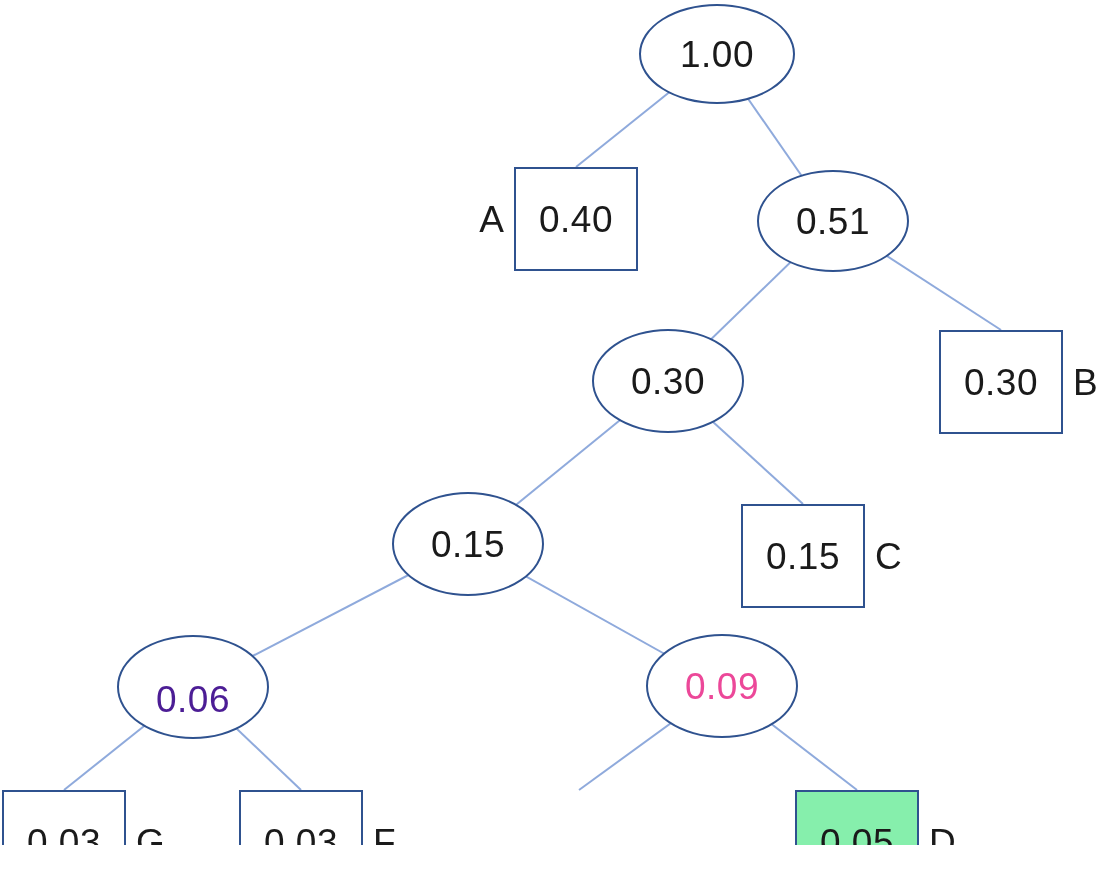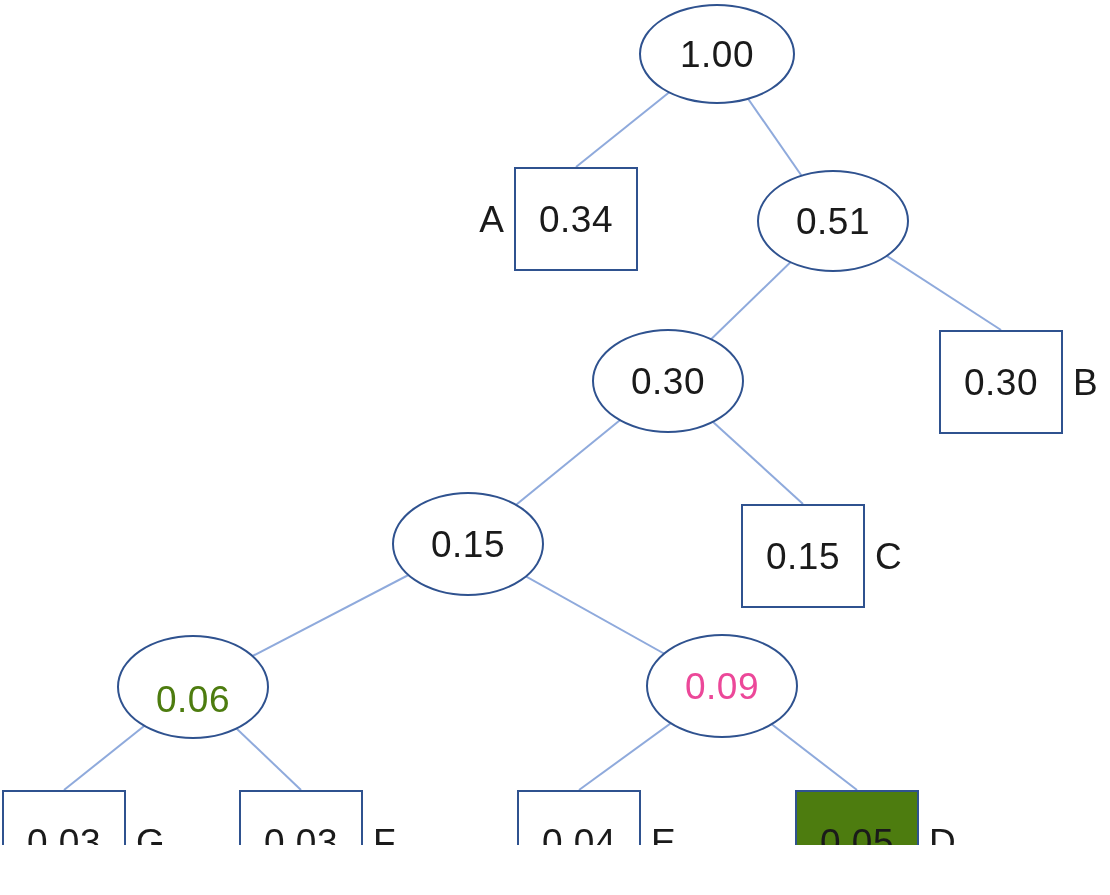--- a/index.html
+++ b/index.html
@@ -76,56 +76,52 @@
       <line x1="193" y1="687" x2="64" y2="790" stroke="#8FAADC" stroke-width="2"></line>
       <line x1="193" y1="687" x2="301" y2="790" stroke="#8FAADC" stroke-width="2"></line>
       <line x1="722" y1="686" x2="579" y2="790" stroke="#8FAADC" stroke-width="2"></line>
       <line x1="722" y1="686" x2="857" y2="790" stroke="#8FAADC" stroke-width="2"></line>
     </svg>
   <div id="node-layer">
       <div class="node ellipse" style="left: 639px; top: 4px; width: 156px; height: 100px; border-color: rgb(47, 82, 143); background: rgb(255, 255, 255);">
         <span class="value" style="color: rgb(26, 26, 26);">1.00</span>
       </div>
       <div class="node rect" style="left: 514px; top: 167px; width: 124px; height: 104px; border-color: rgb(47, 82, 143); background: rgb(255, 255, 255);">
-        <span class="value" style="color: rgb(26, 26, 26);">0.34</span>
+        <span class="value" style="color: rgb(26, 26, 26);">0.40</span>
         <span class="letter left" style="color: rgb(26, 26, 26);">A</span>
       </div>
       <div class="node ellipse" style="left: 757px; top: 170px; width: 152px; height: 102px; border-color: rgb(47, 82, 143); background: rgb(255, 255, 255);">
         <span class="value" style="color: rgb(26, 26, 26);">0.51</span>
       </div>
       <div class="node ellipse" style="left: 592px; top: 329px; width: 152px; height: 104px; border-color: rgb(47, 82, 143); background: rgb(255, 255, 255);">
         <span class="value" style="color: rgb(26, 26, 26);">0.30</span>
       </div>
       <div class="node rect" style="left: 939px; top: 330px; width: 124px; height: 104px; border-color: rgb(47, 82, 143); background: rgb(255, 255, 255);">
         <span class="value" style="color: rgb(26, 26, 26);">0.30</span>
         <span class="letter right" style="color: rgb(26, 26, 26);">B</span>
       </div>
       <div class="node ellipse" style="left: 392px; top: 492px; width: 152px; height: 104px; border-color: rgb(47, 82, 143); background: rgb(255, 255, 255);">
         <span class="value" style="color: rgb(26, 26, 26);">0.15</span>
       </div>
       <div class="node rect" style="left: 741px; top: 504px; width: 124px; height: 104px; border-color: rgb(47, 82, 143); background: rgb(255, 255, 255);">
         <span class="value" style="color: rgb(26, 26, 26);">0.15</span>
         <span class="letter right" style="color: rgb(26, 26, 26);">C</span>
       </div>
       <div class="node ellipse" style="left: 117px; top: 635px; width: 152px; height: 104px; border-color: rgb(47, 82, 143); background: rgb(255, 255, 255);">
-        <span class="value" style="color: #4d7c0f; margin-top: 24px;">0.06</span>
+        <span class="value" style="color: #4c1d95; margin-top: 24px;">0.06</span>
       </div>
       <div class="node ellipse" style="left: 646px; top: 634px; width: 152px; height: 104px; border-color: rgb(47, 82, 143); background: rgb(255, 255, 255);">
         <span class="value" style="color: #ec4899;">0.09</span>
       </div>
       <div class="node rect" style="left: 2px; top: 790px; width: 124px; height: 104px; border-color: rgb(47, 82, 143); background: rgb(255, 255, 255);">
         <span class="value" style="color: rgb(26, 26, 26);">0.03</span>
         <span class="letter right" style="color: rgb(26, 26, 26);">G</span>
       </div>
       <div class="node rect" style="left: 239px; top: 790px; width: 124px; height: 104px; border-color: rgb(47, 82, 143); background: rgb(255, 255, 255);">
         <span class="value" style="color: rgb(26, 26, 26);">0.03</span>
         <span class="letter right" style="color: rgb(26, 26, 26);">F</span>
       </div>
-      <div class="node rect" style="left: 517px; top: 790px; width: 124px; height: 104px; border-color: rgb(47, 82, 143); background: rgb(255, 255, 255);">
-        <span class="value" style="color: rgb(26, 26, 26);">0.04</span>
-        <span class="letter right" style="color: rgb(26, 26, 26);">E</span>
-      </div>
-      <div class="node rect" style="left: 795px; top: 790px; width: 124px; height: 104px; border-color: rgb(47, 82, 143); background: #4d7c0f;">
+      <div class="node rect" style="left: 795px; top: 790px; width: 124px; height: 104px; border-color: rgb(47, 82, 143); background: #86efac;">
         <span class="value" style="color: rgb(26, 26, 26);">0.05</span>
         <span class="letter right" style="color: rgb(26, 26, 26);">D</span>
       </div>
     </div>
 </div>
 
 </body></html>

